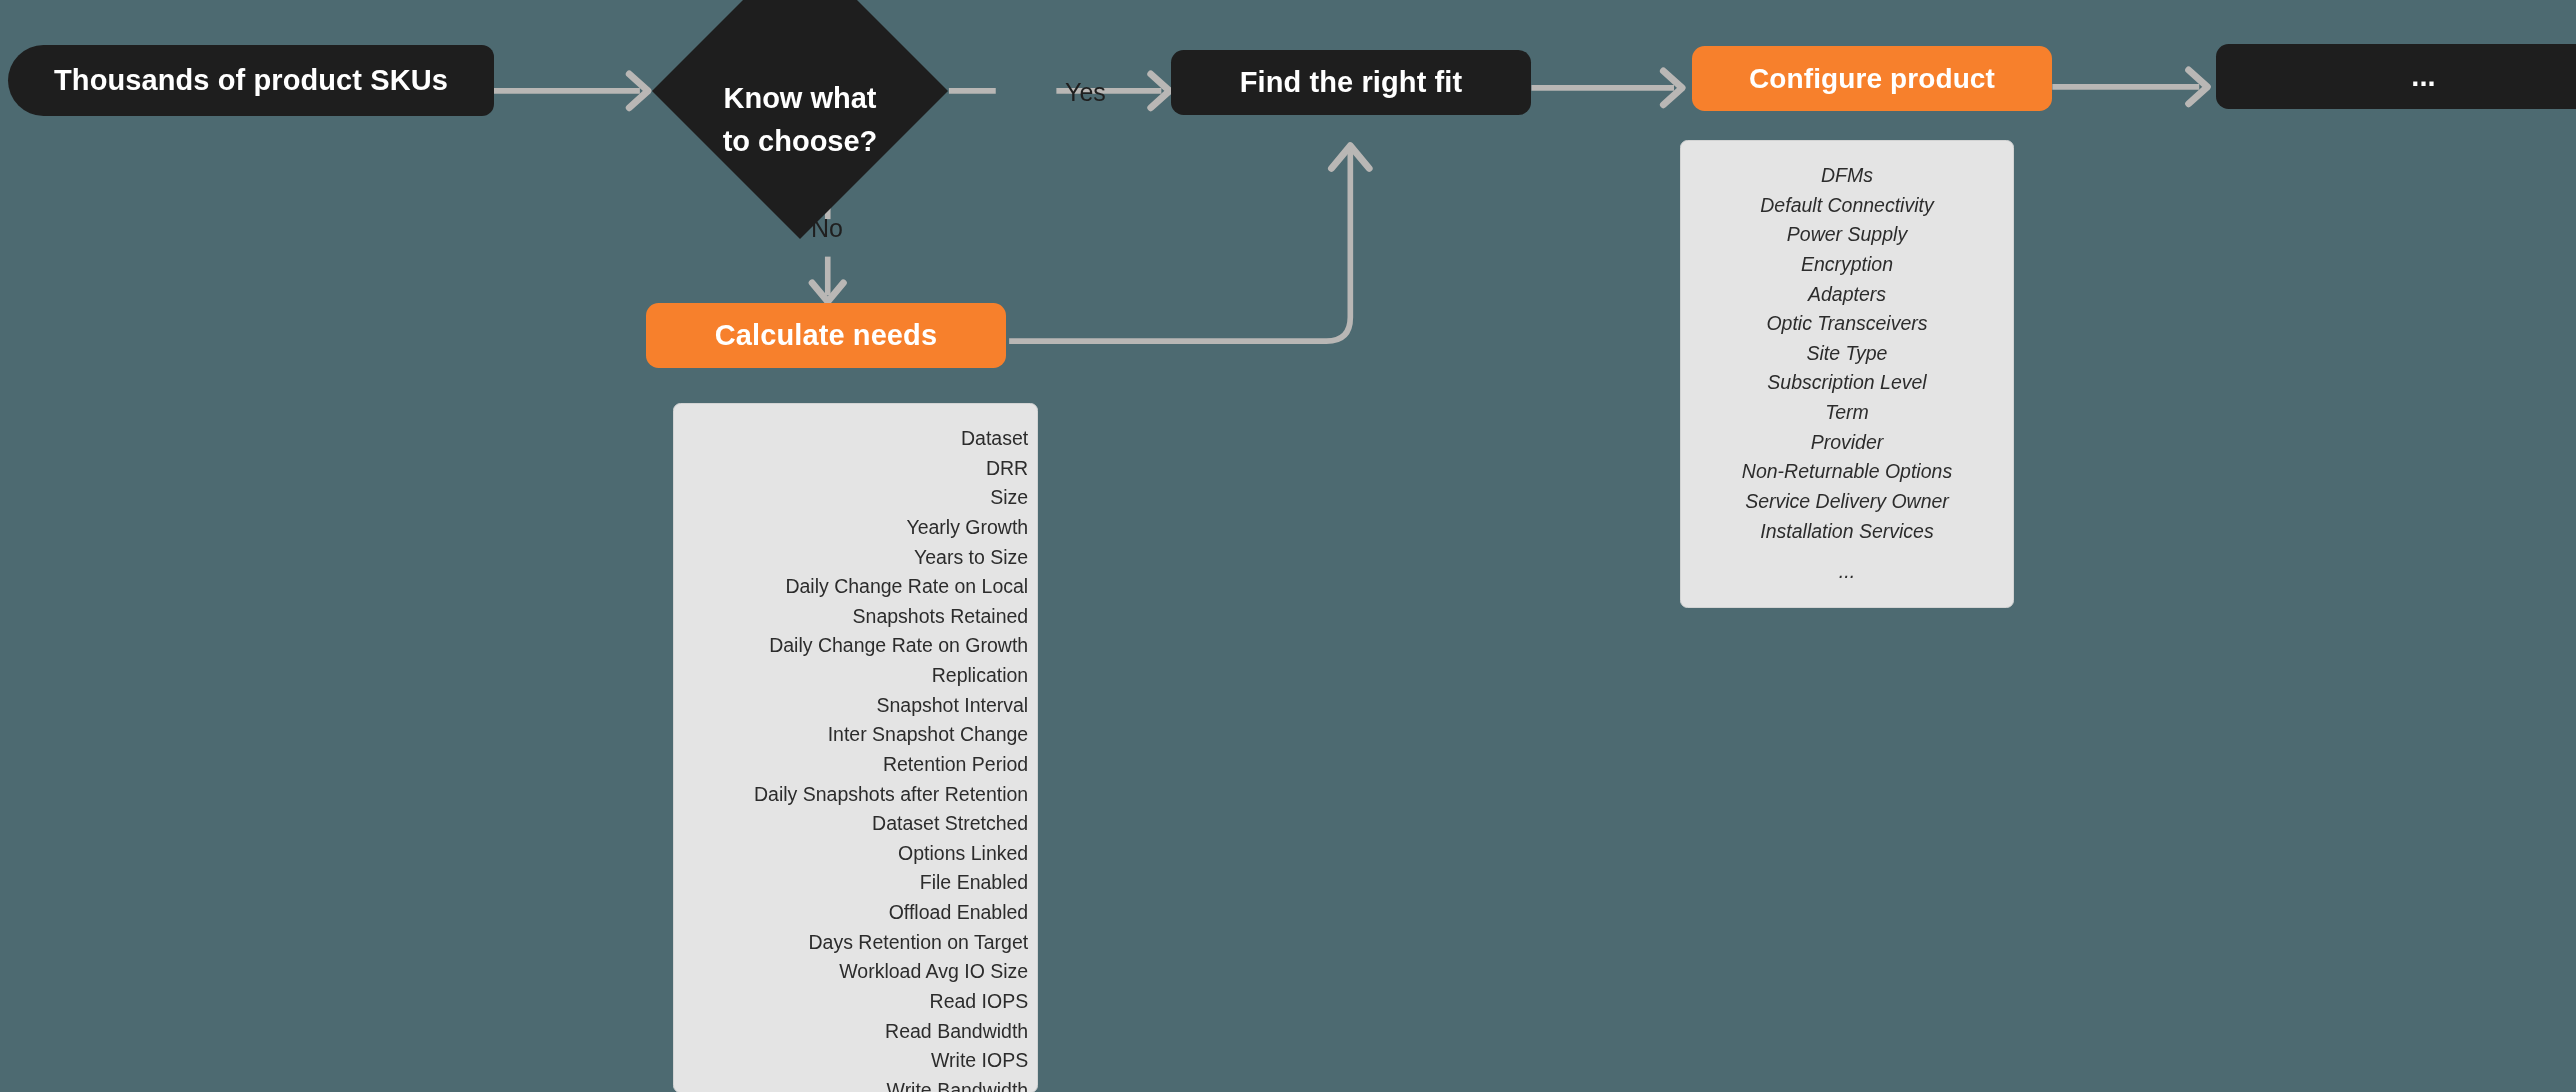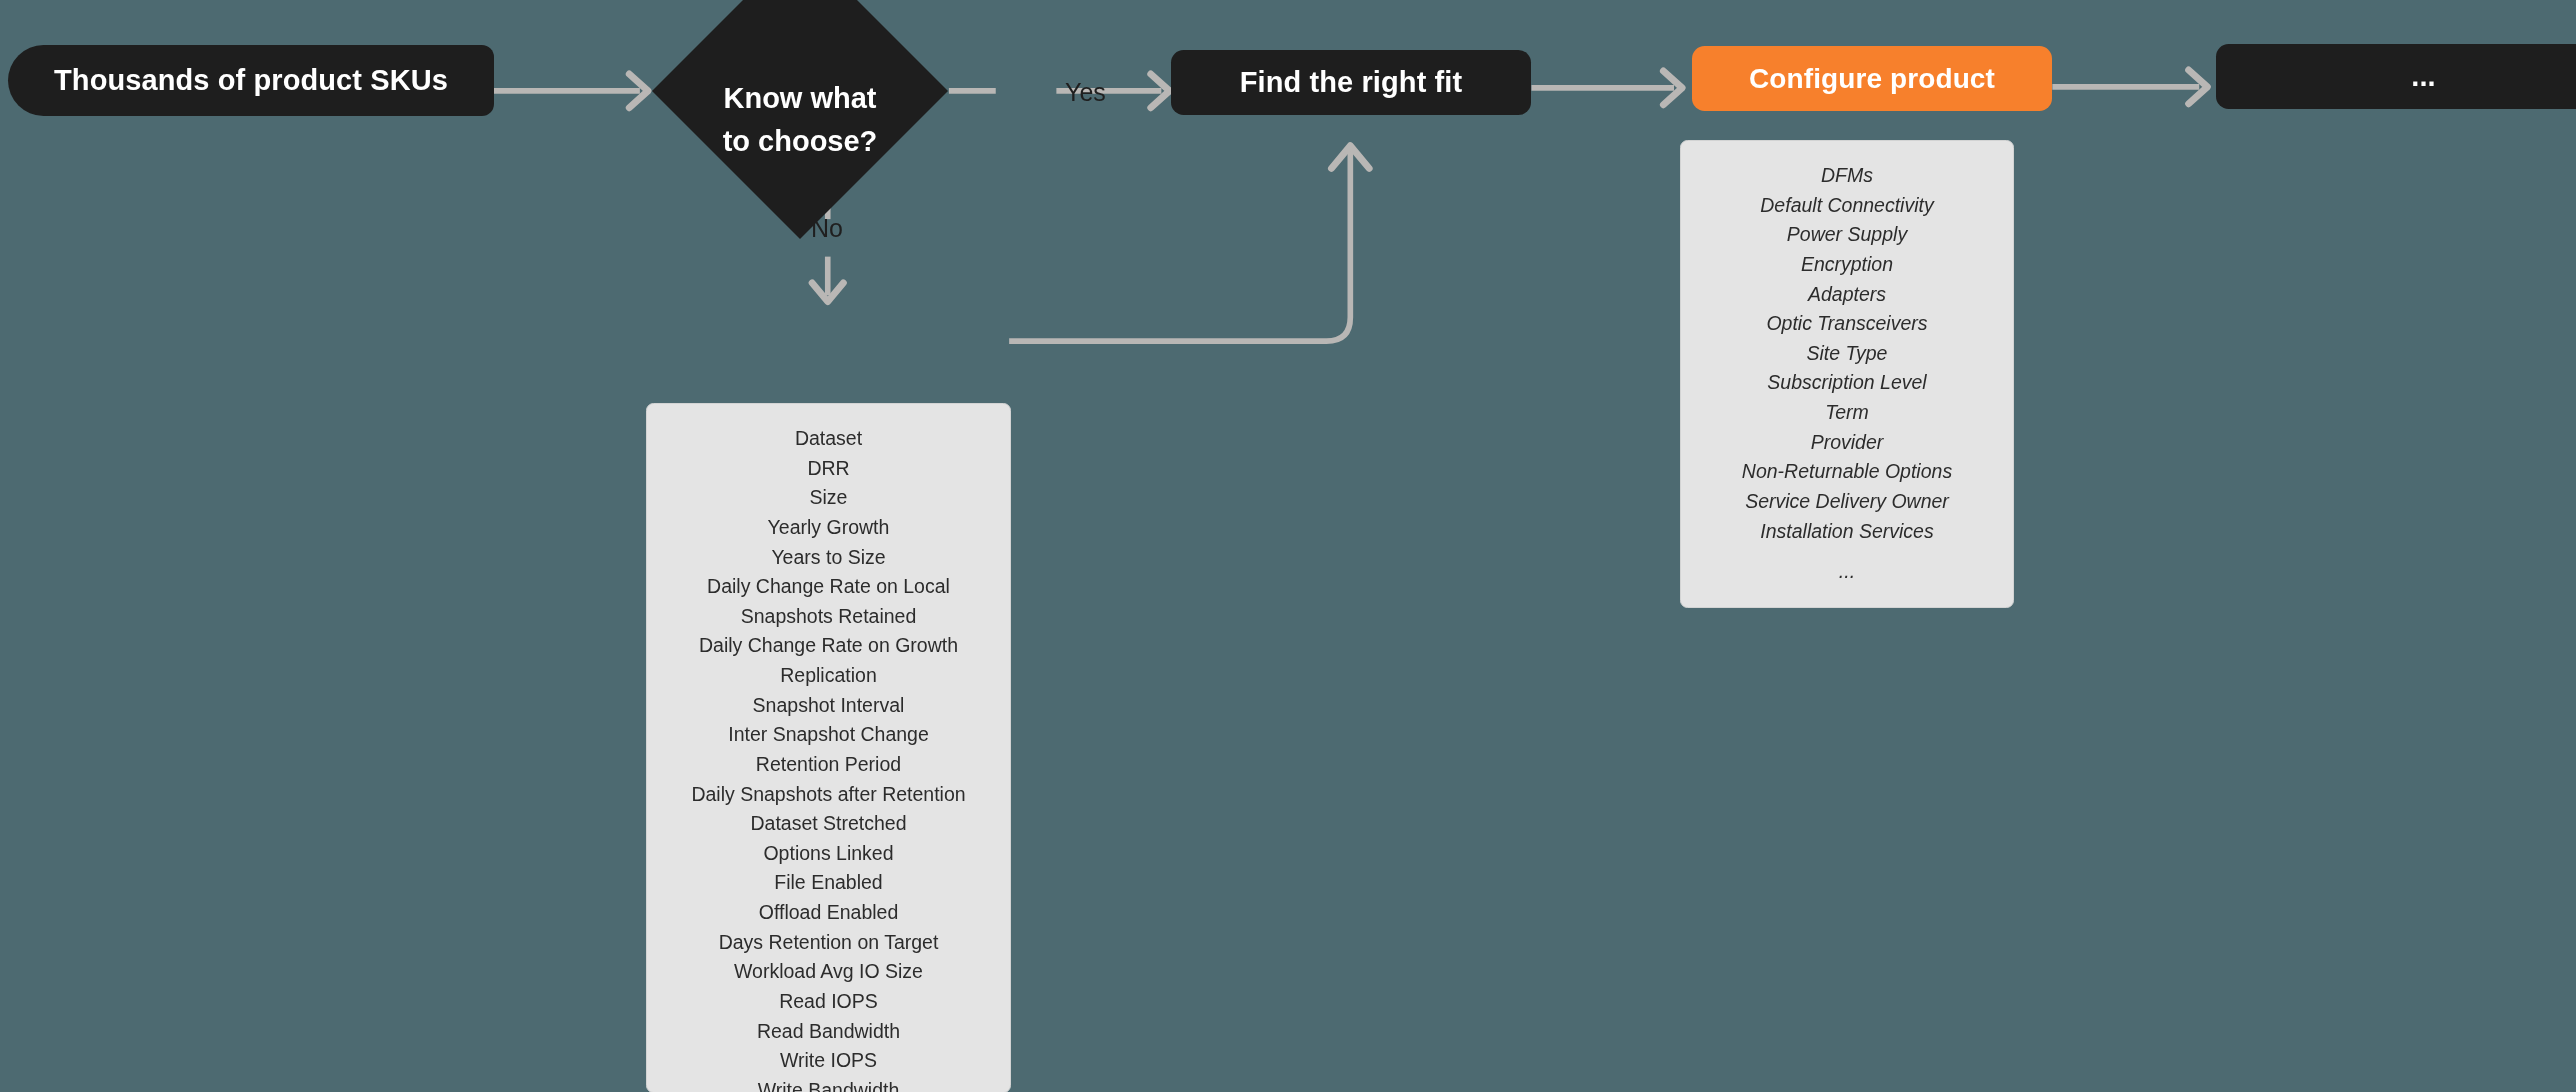--- a/index.html
+++ b/index.html
@@ -111,24 +111,25 @@
     border: 0.6px solid #d2d3d3;
     border-radius: 7.5px;
     color: #2c2c2c;
     font-size: 19.5px;
     line-height: 1.52;
     text-align: center;
     padding: 20px 8.8px 16.4px 8.8px;
     font-weight: normal;
   }
   #panel-calculate {
-    left: 646px;
+    left: 673px;
     top: 403px;
     width: 365px;
     height: 690px;
+    text-align: right;
   }
   #panel-configure {
     left: 1680px;
     top: 140px;
     width: 334px;
     height: 468px;
     font-style: italic;
   }
   .panel .row { display: block; white-space: nowrap; }
   .panel .ellipsis { display: block; padding-top: 11.3px; font-size: 19.5px; }
@@ -206,20 +207,21 @@
       <span>to choose?</span>
     </div>
   </div>
 
   <div class="node dark" id="node-find">Find the right fit</div>
 
   <div class="node orange" id="node-configure">Configure product</div>
 
   <div class="node dark" id="node-more">...</div>
 
+  <div class="node orange" id="node-calculate">Calculate needs</div>
 
   <div class="panel" id="panel-calculate">
       <span class="row">Dataset</span>
       <span class="row">DRR</span>
       <span class="row">Size</span>
       <span class="row">Yearly Growth</span>
       <span class="row">Years to Size</span>
       <span class="row">Daily Change Rate on Local</span>
       <span class="row">Snapshots Retained</span>
       <span class="row">Daily Change Rate on Growth</span>

